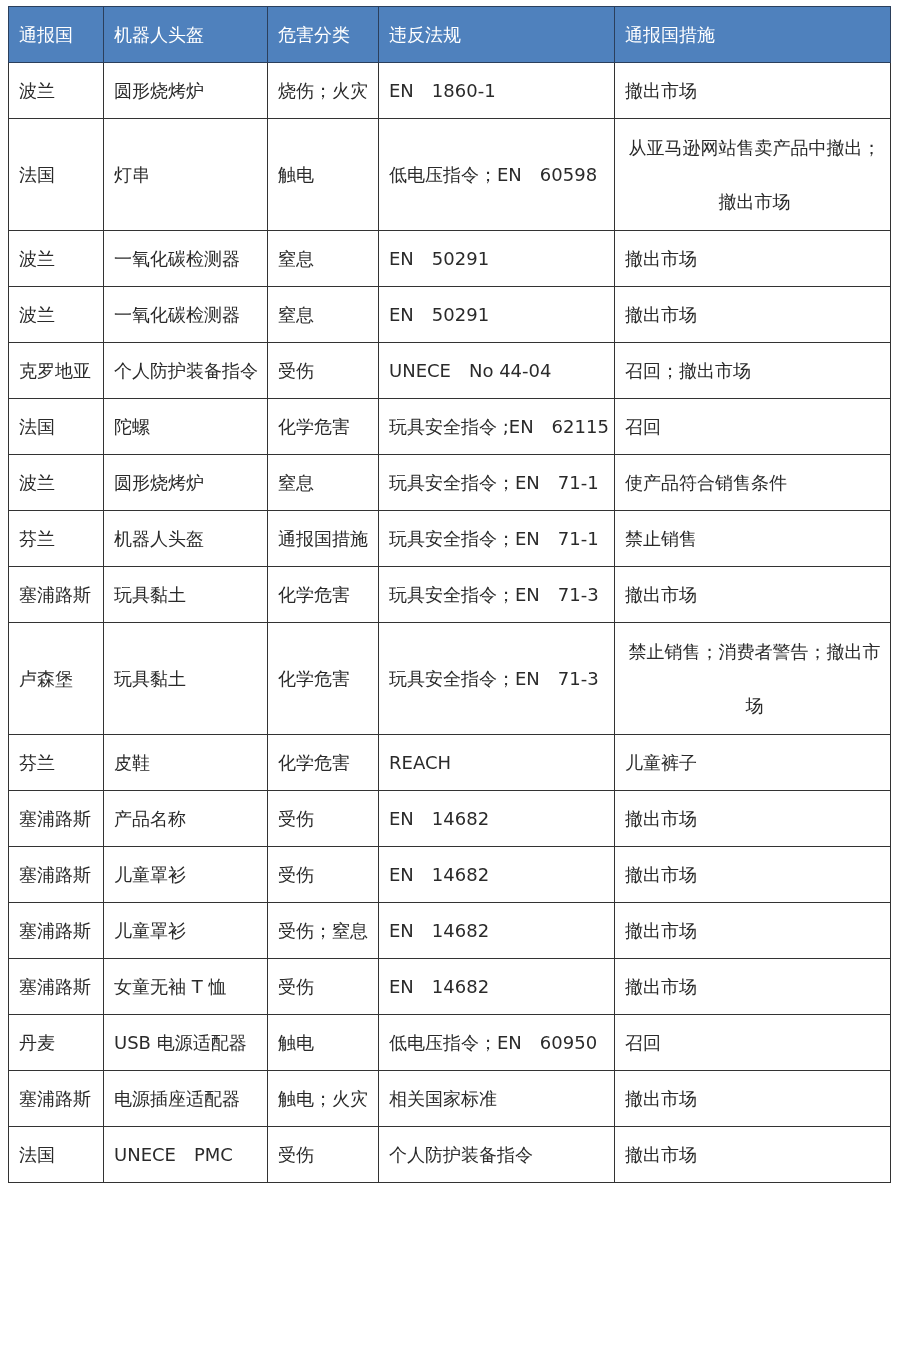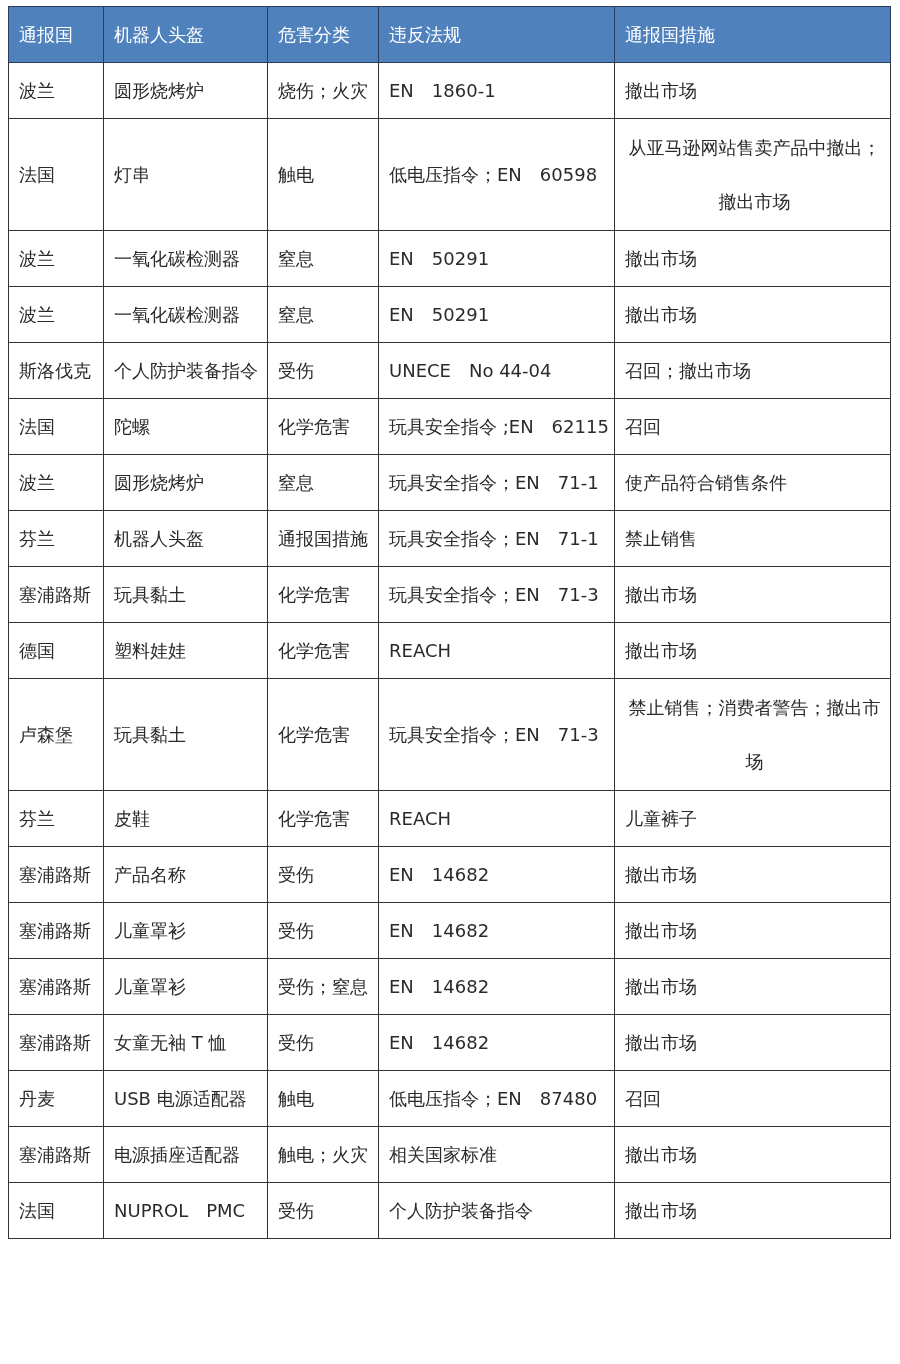--- a/index.html
+++ b/index.html
@@ -110,21 +110,21 @@
           <td>撤出市场</td>
         </tr>
         <tr>
           <td>波兰</td>
           <td>一氧化碳检测器</td>
           <td>窒息</td>
           <td>EN　50291</td>
           <td>撤出市场</td>
         </tr>
         <tr>
-          <td>斯洛伐克</td>
+          <td>克罗地亚</td>
           <td>个人防护装备指令</td>
           <td>受伤</td>
           <td>UNECE　No 44-04</td>
           <td>召回；撤出市场</td>
         </tr>
         <tr>
           <td>法国</td>
           <td>陀螺</td>
           <td>化学危害</td>
           <td>玩具安全指令 ;EN　62115</td>
@@ -144,27 +144,20 @@
           <td>玩具安全指令；EN　71-1</td>
           <td>禁止销售</td>
         </tr>
         <tr>
           <td>塞浦路斯</td>
           <td>玩具黏土</td>
           <td>化学危害</td>
           <td>玩具安全指令；EN　71-3</td>
           <td>撤出市场</td>
         </tr>
-        <tr>
-          <td>德国</td>
-          <td>塑料娃娃</td>
-          <td>化学危害</td>
-          <td>REACH</td>
-          <td>撤出市场</td>
-        </tr>
         <tr class="tall">
           <td>卢森堡</td>
           <td>玩具黏土</td>
           <td>化学危害</td>
           <td>玩具安全指令；EN　71-3</td>
           <td class="wrap">禁止销售；消费者警告；撤出市场</td>
         </tr>
         <tr>
           <td>芬兰</td>
           <td>皮鞋</td>
@@ -197,32 +190,32 @@
           <td>塞浦路斯</td>
           <td>女童无袖 T 恤</td>
           <td>受伤</td>
           <td>EN　14682</td>
           <td>撤出市场</td>
         </tr>
         <tr>
           <td>丹麦</td>
           <td>USB 电源适配器</td>
           <td>触电</td>
-          <td>低电压指令；EN　87480</td>
+          <td>低电压指令；EN　60950</td>
           <td>召回</td>
         </tr>
         <tr>
           <td>塞浦路斯</td>
           <td>电源插座适配器</td>
           <td>触电；火灾</td>
           <td>相关国家标准</td>
           <td>撤出市场</td>
         </tr>
         <tr>
           <td>法国</td>
-          <td>NUPROL　PMC</td>
+          <td>UNECE　PMC</td>
           <td>受伤</td>
           <td>个人防护装备指令</td>
           <td>撤出市场</td>
         </tr>
       </tbody>
   </table>
 </div>
 
 </body></html>

